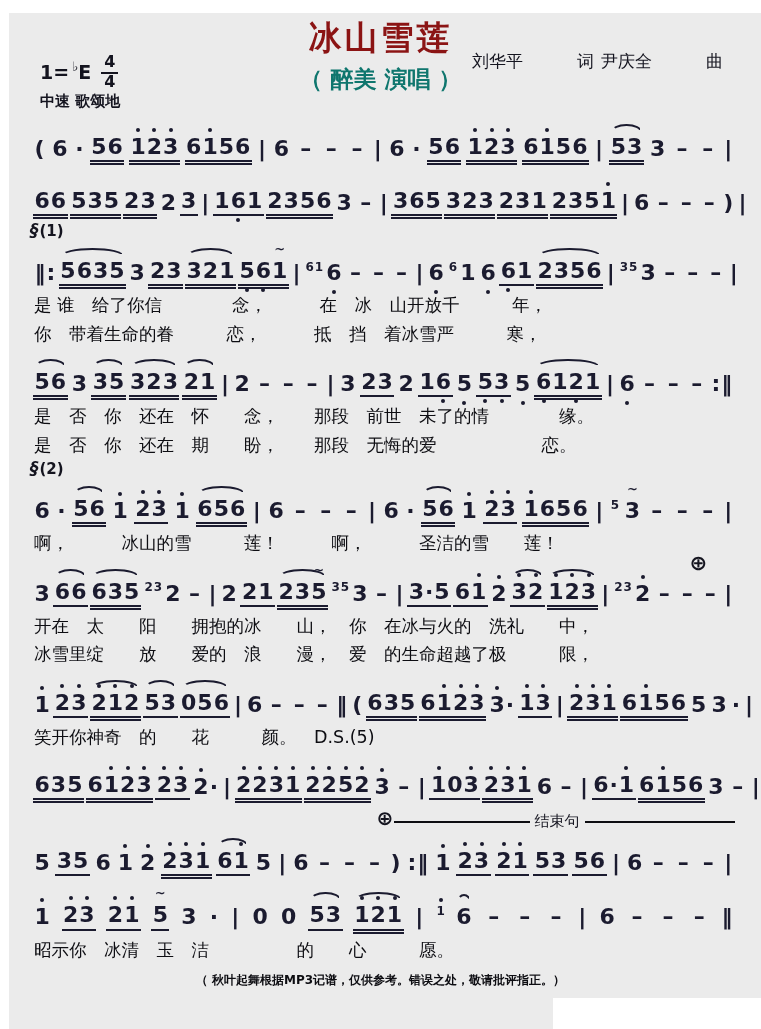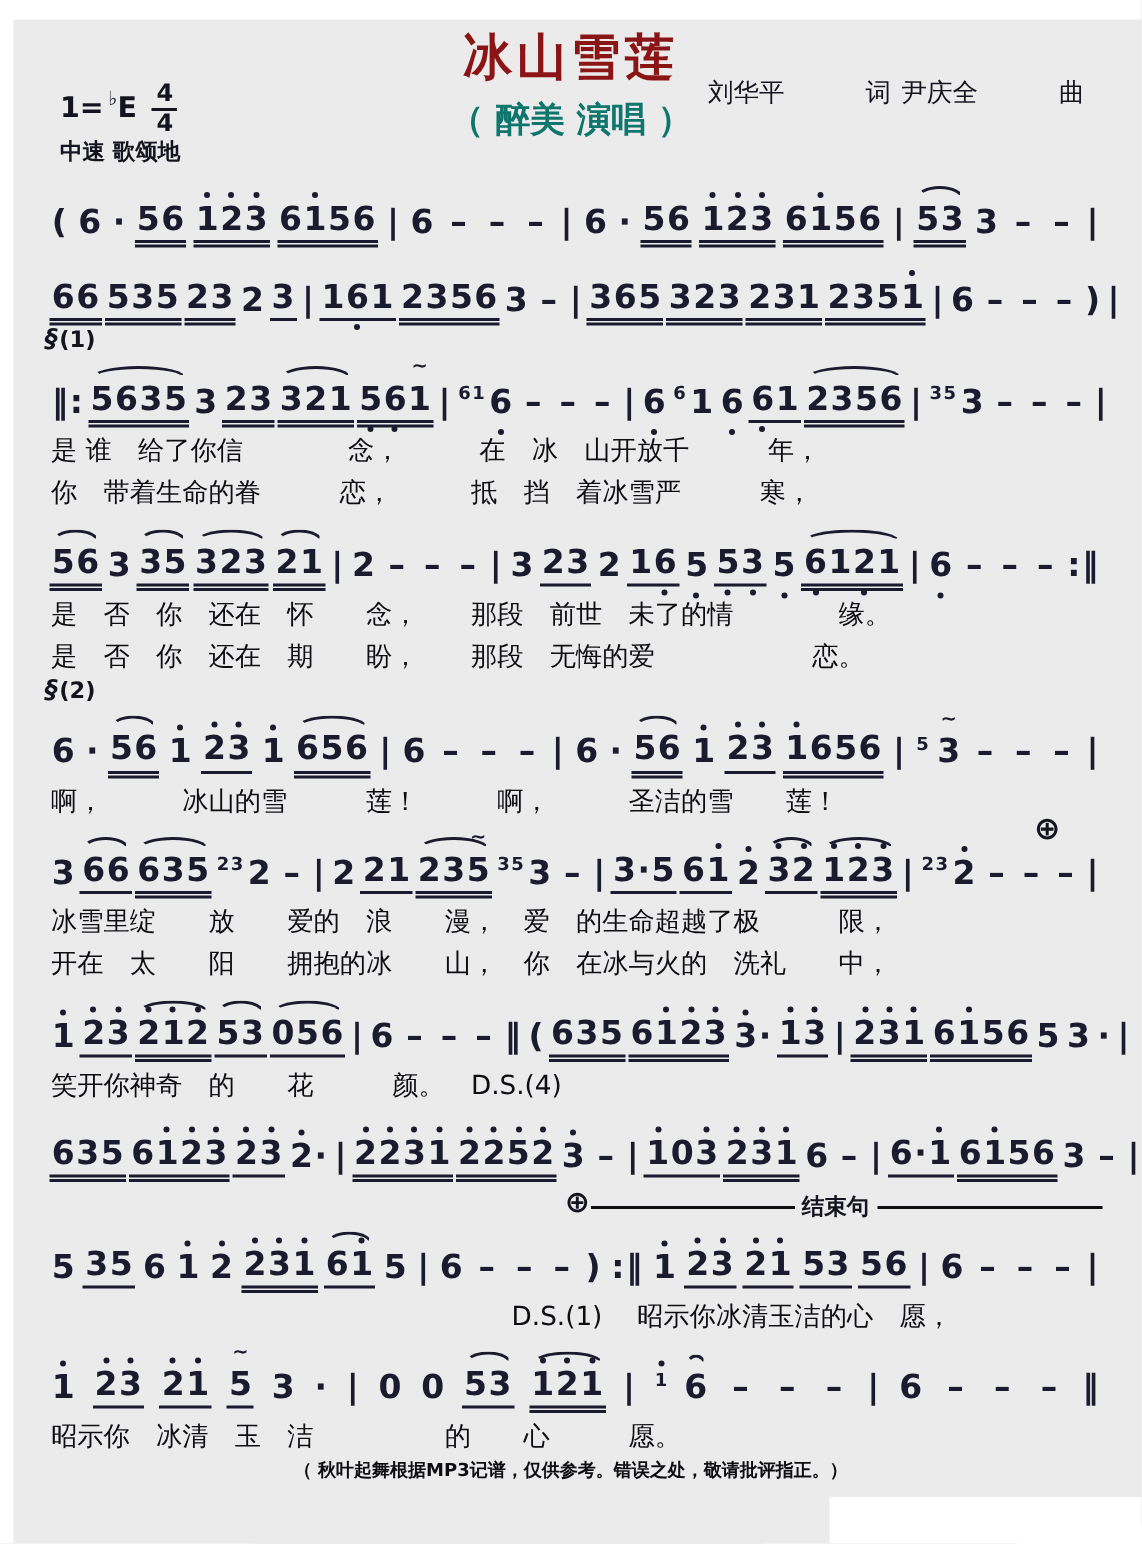--- a/index.html
+++ b/index.html
@@ -38,21 +38,21 @@
   .arc::before{content:'';position:absolute;top:-11px;left:2px;right:2px;height:8px;box-sizing:border-box;border:2px solid transparent;border-top-color:#1b1b2f;border-radius:50% 50% 0 0/100% 100% 0 0;}
   .grace .tw{font-size:12px;}
   .grace{transform:translateY(-11px);margin-right:-1px;}
   .lyrics{font-size:17.5px;color:#0d0d12;padding:3px 4px 0;white-space:pre-wrap;line-height:1.45;}
   .lyrics.indent{padding-left:44%;}
   .coda-end{position:absolute;right:30px;top:-8px;font-size:21px;font-weight:bold;z-index:2;}
   .ending-row{display:flex;align-items:flex-end;margin:2px 2px 0 49%;}
   .ecoda{font-size:20px;font-weight:bold;line-height:1;margin-right:1px;}
   .eline{height:2px;background:#0d0d12;flex:1;margin-bottom:5px;}
   .eline.short{flex:0.9;}
-  .elabel{font-weight:bold;font-size:15px;padding:0 5px;line-height:1;margin-bottom:-1px;}
+  .elabel{font-weight:normal;font-size:15px;padding:0 5px;line-height:1;margin-bottom:-1px;}
   .footer{position:absolute;left:0;right:0;bottom:40px;text-align:center;font-size:12px;font-weight:bold;color:#0d0d12;}
 </style>
 </head>
 <body>
 
 <div class="sheet">
   <div class="edge edge-top"></div>
   <div class="edge edge-left"></div>
 
   <div class="title">冰山雪莲</div>
@@ -927,22 +927,22 @@
             <span class="tw">
               <span class="d dash">–</span>
             </span>
           </span>
           <span class="tok">
             <span class="tw">
               <span class="d">|</span>
             </span>
           </span>
         </div>
+        <div class="lyrics">开在　太　　阳　　拥抱的冰　　山，　你　在冰与火的　洗礼　　中，</div>
         <div class="lyrics">冰雪里绽　　放　　爱的　浪　　漫，　爱　的生命超越了极　　　限，</div>
-        <div class="lyrics">开在　太　　阳　　拥抱的冰　　山，　你　在冰与火的　洗礼　　中，</div>
       </div>
       <div class="system">
         <div class="notes-row">
           <span class="tok">
             <span class="tw">
               <span class="d da">1</span>
             </span>
           </span>
           <span class="tok">
             <span class="tw u1">
@@ -1066,21 +1066,21 @@
             <span class="tw">
               <span class="d">·</span>
             </span>
           </span>
           <span class="tok">
             <span class="tw">
               <span class="d">|</span>
             </span>
           </span>
         </div>
-        <div class="lyrics">笑开你神奇　的　　花　　　颜。　D.S.(4)</div>
+        <div class="lyrics">笑开你神奇　的　　花　　　颜。　D.S.(5)</div>
       </div>
       <div class="system">
         <div class="notes-row">
           <span class="tok">
             <span class="tw u2">
               <span class="d">6</span>
               <span class="d">3</span>
               <span class="d">5</span>
             </span>
           </span>
@@ -1342,21 +1342,20 @@
             <span class="tw">
               <span class="d dash">–</span>
             </span>
           </span>
           <span class="tok">
             <span class="tw">
               <span class="d">|</span>
             </span>
           </span>
         </div>
-        <div class="lyrics indent">D.S.(1)　 昭示你冰清玉洁的心　愿，</div>
       </div>
       <div class="system">
         <div class="notes-row">
           <span class="tok">
             <span class="tw">
               <span class="d da">1</span>
             </span>
           </span>
           <span class="tok">
             <span class="tw u1">

